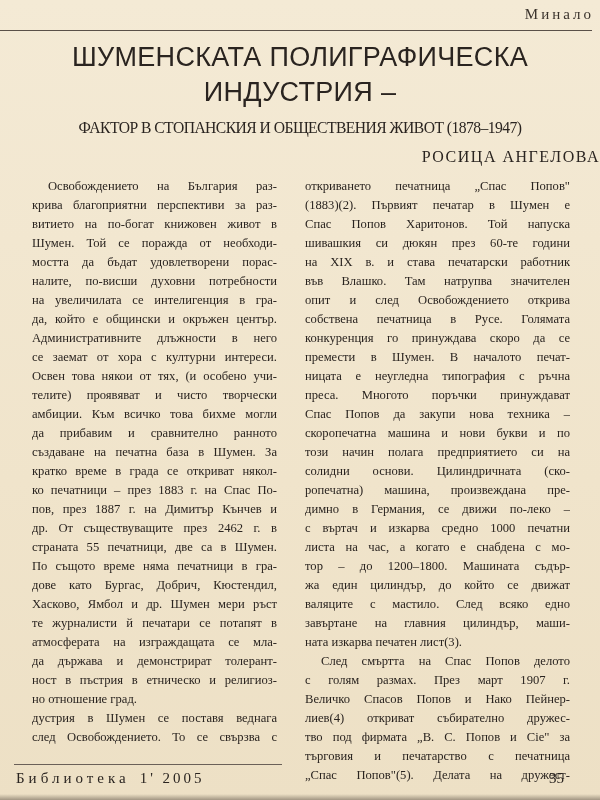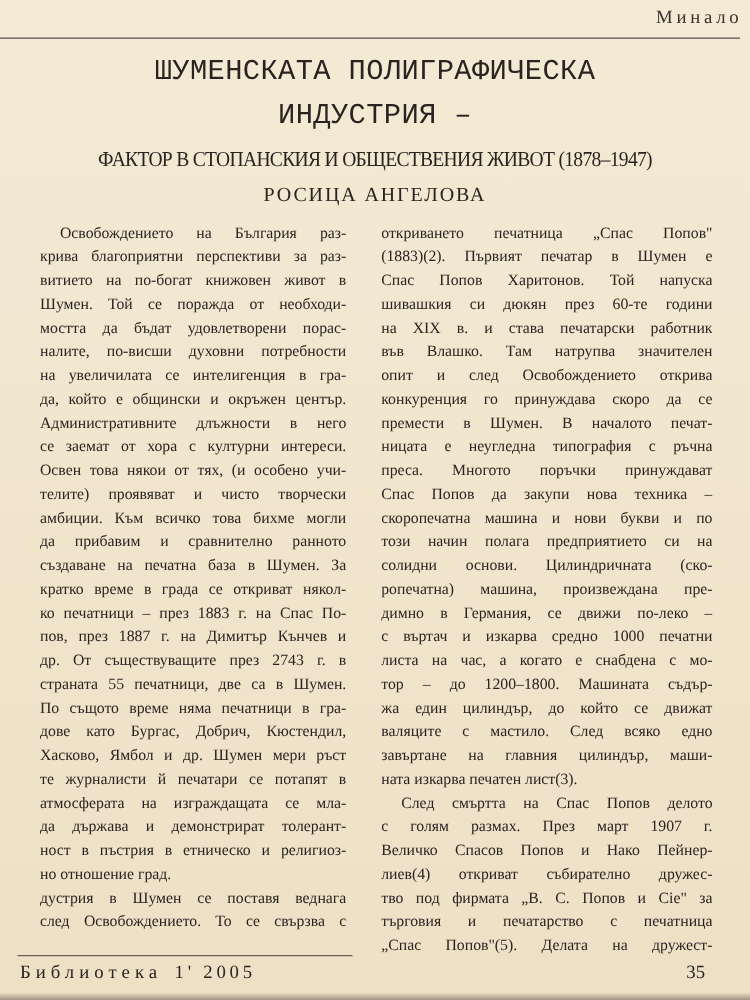--- a/index.html
+++ b/index.html
@@ -18,31 +18,31 @@
       position: absolute; right: 6px; top: 6px;
       font-family: "Liberation Serif", serif;
       font-size: 15px; letter-spacing: 3px; color: #3a332c;
     }
     .top-rule {
       position: absolute; left: 0; top: 30px; width: 592px; height: 1px;
       background: #5a5048;
     }
     .title {
       position: absolute; left: 0; top: 40px; width: 600px; text-align: center;
-      font-family: Liberation Mono, monospace;
-      font-size: 23px; line-height: 35px; color: #2a2420; letter-spacing: 0.3px;
+      font-family: Liberation Sans, sans-serif;
+      font-size: 27px; line-height: 35px; color: #2a2420; letter-spacing: 0.3px;
     }
     .subtitle {
       position: absolute; left: 0; top: 118px; width: 600px; text-align: center;
       font-family: "Liberation Serif", serif;
       font-size: 17px; color: #2a2420; letter-spacing: -0.6px;
       transform: scaleX(0.92); transform-origin: center;
     }
     .author {
-      position: absolute; left: 0; top: 148px; width: 600px; text-align: center;
+      position: absolute; left: 0; top: 148px; width: 600px; text-align: right;
       font-family: "Liberation Serif", serif;
       font-size: 16px; letter-spacing: 1.5px; color: #2a2420;
     }
     .col {
       position: absolute; top: 177px; width: 245px;
       font-family: "Liberation Serif", serif;
       font-size: 12.6px; line-height: 19px; color: #2a2420;
       text-align: justify;
     }
     .col.left { left: 32px; }
@@ -96,41 +96,42 @@
       <span class="line">Административните длъжности в него</span>
       <span class="line">се заемат от хора с културни интереси.</span>
       <span class="line">Освен това някои от тях, (и особено учи-</span>
       <span class="line">телите) проявяват и чисто творчески</span>
       <span class="line">амбиции. Към всичко това бихме могли</span>
       <span class="line">да прибавим и сравнително ранното</span>
       <span class="line">създаване на печатна база в Шумен. За</span>
       <span class="line">кратко време в града се откриват някол-</span>
       <span class="line">ко печатници – през 1883 г. на Спас По-</span>
       <span class="line">пов, през 1887 г. на Димитър Кънчев и</span>
-      <span class="line">др. От съществуващите през 2743 г. в</span>
+      <span class="line">др. От съществуващите през 2462 г. в</span>
       <span class="line">страната 55 печатници, две са в Шумен.</span>
       <span class="line">По същото време няма печатници в гра-</span>
       <span class="line">дове като Бургас, Добрич, Кюстендил,</span>
       <span class="line">Хасково, Ямбол и др. Шумен мери ръст</span>
       <span class="line">те журналисти й печатари се потапят в</span>
       <span class="line">атмосферата на изграждащата се мла-</span>
       <span class="line">да държава и демонстрират толерант-</span>
       <span class="line">ност в пъстрия в етническо и религиоз-</span>
       <span class="line last">но отношение град.</span>
       <span class="line">дустрия в Шумен се поставя веднага</span>
       <span class="line">след Освобождението. То се свързва с</span>
     </div>
   <div class="col right" id="col-right">
       <span class="line">откриването печатница „Спас Попов"</span>
       <span class="line">(1883)(2). Първият печатар в Шумен е</span>
       <span class="line">Спас Попов Харитонов. Той напуска</span>
       <span class="line">шивашкия си дюкян през 60-те години</span>
       <span class="line">на XIX в. и става печатарски работник</span>
       <span class="line">във Влашко. Там натрупва значителен</span>
       <span class="line">опит и след Освобождението открива</span>
+      <span class="line">собствена печатница в Русе. Голямата</span>
       <span class="line">конкуренция го принуждава скоро да се</span>
       <span class="line">премести в Шумен. В началото печат-</span>
       <span class="line">ницата е неугледна типография с ръчна</span>
       <span class="line">преса. Многото поръчки принуждават</span>
       <span class="line">Спас Попов да закупи нова техника –</span>
       <span class="line">скоропечатна машина и нови букви и по</span>
       <span class="line">този начин полага предприятието си на</span>
       <span class="line">солидни основи. Цилиндричната (ско-</span>
       <span class="line">ропечатна) машина, произвеждана пре-</span>
       <span class="line">димно в Германия, се движи по-леко –</span>

